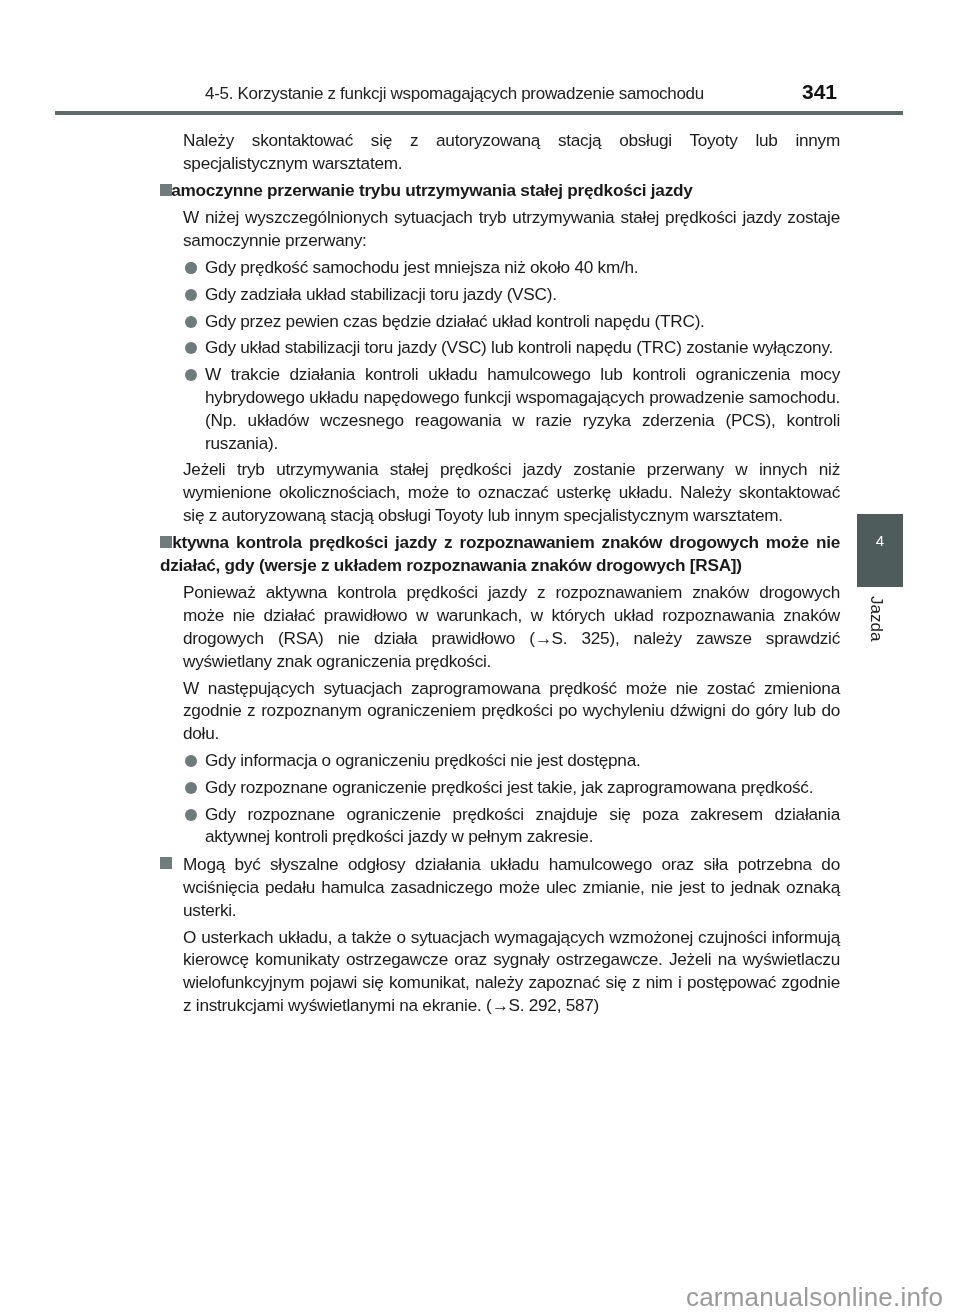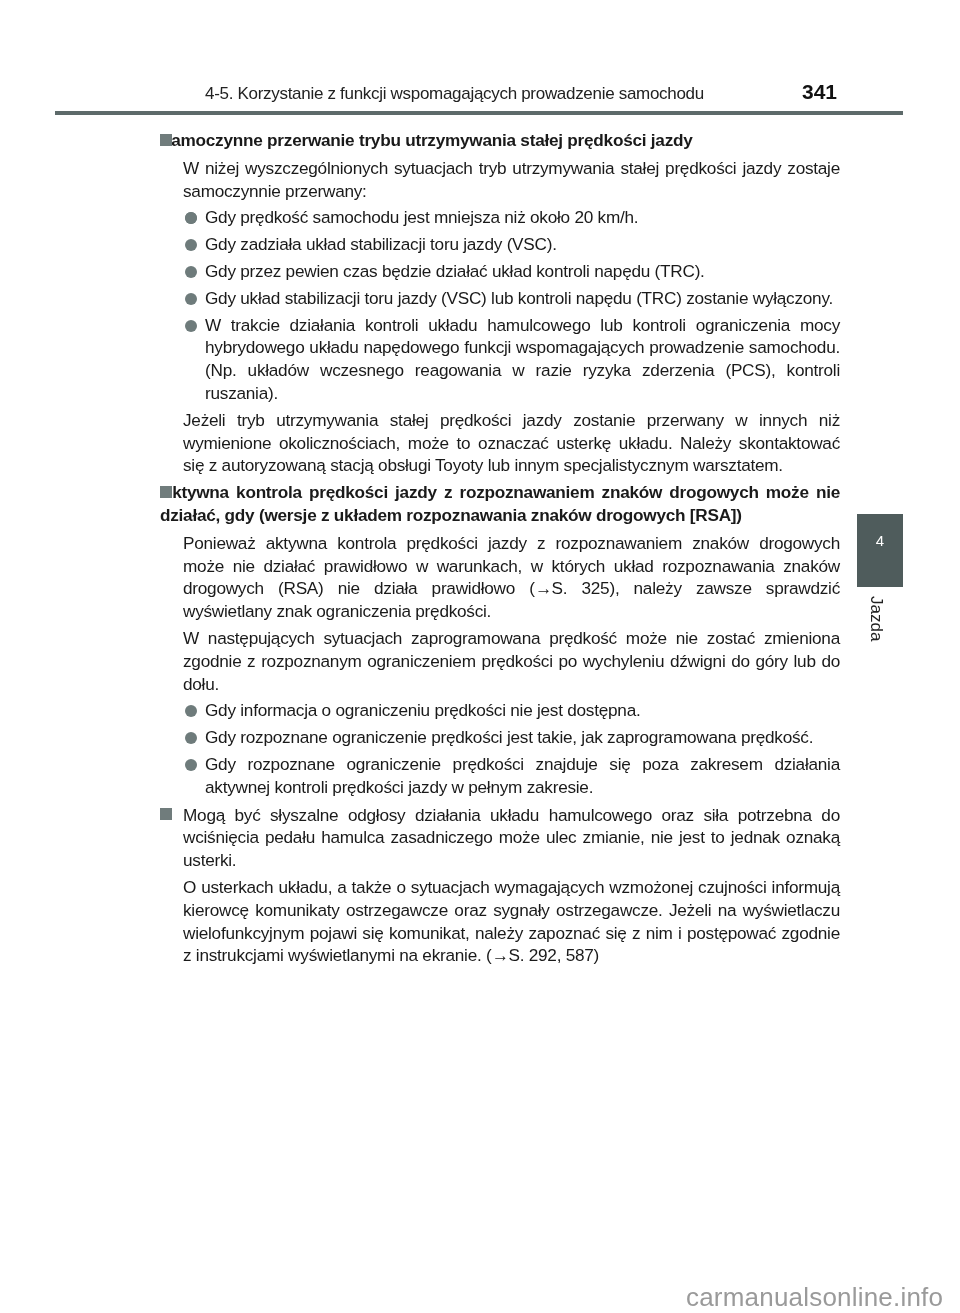--- a/index.html
+++ b/index.html
@@ -26,24 +26,25 @@
 <div class="header-title">4-5. Korzystanie z funkcji wspomagających prowadzenie samochodu</div>
 <div class="page-number">341</div>
 <div class="header-rule"></div>
 
 <div class="chapter-tab">
   <div class="chapter-num">4</div>
 </div>
 <div class="chapter-label">Jazda</div>
 
 <div class="content">
+  <p class="p">Należy skontaktować się z autoryzowaną stacją obsługi Toyoty lub innym specjalistycznym warsztatem.</p>
   <div class="h"><span class="sq"></span><span>Samoczynne przerwanie trybu utrzymywania stałej prędkości jazdy</span></div>
   <p class="p">W niżej wyszczególnionych sytuacjach tryb utrzymywania stałej prędkości jazdy zostaje samoczynnie przerwany:</p>
   <div class="b"><span class="dot"></span></div>
-  <div class="b"><span class="dot"></span><span>Gdy prędkość samochodu jest mniejsza niż około 20 km/h.</span></div>
+  <div class="b"><span class="dot"></span><span>Gdy prędkość samochodu jest mniejsza niż około 40 km/h.</span></div>
   <div class="b"><span class="dot"></span><span>Gdy zadziała układ stabilizacji toru jazdy (VSC).</span></div>
   <div class="b"><span class="dot"></span><span>Gdy przez pewien czas będzie działać układ kontroli napędu (TRC).</span></div>
   <div class="b"><span class="dot"></span><span>Gdy układ stabilizacji toru jazdy (VSC) lub kontroli napędu (TRC) zostanie wyłączony.</span></div>
   <div class="b"><span class="dot"></span><span>W trakcie działania kontroli układu hamulcowego lub kontroli ograniczenia mocy hybrydowego układu napędowego funkcji wspomagających prowadzenie samochodu. (Np. układów wczesnego reagowania w razie ryzyka zderzenia (PCS), kontroli ruszania).</span></div>
   <p class="p">Jeżeli tryb utrzymywania stałej prędkości jazdy zostanie przerwany w innych niż wymienione okolicznościach, może to oznaczać usterkę układu. Należy skontaktować się z autoryzowaną stacją obsługi Toyoty lub innym specjalistycznym warsztatem.</p>
   <div class="h"><span class="sq"></span><span>Aktywna kontrola prędkości jazdy z rozpoznawaniem znaków drogowych może nie działać, gdy (wersje z układem rozpoznawania znaków drogowych [RSA])</span></div>
   <p class="p">Ponieważ aktywna kontrola prędkości jazdy z rozpoznawaniem znaków drogowych może nie działać prawidłowo w warunkach, w których układ rozpoznawania znaków drogowych (RSA) nie działa prawidłowo (→S. 325), należy zawsze sprawdzić wyświetlany znak ograniczenia prędkości.</p>
   <p class="p">W następujących sytuacjach zaprogramowana prędkość może nie zostać zmieniona zgodnie z rozpoznanym ograniczeniem prędkości po wychyleniu dźwigni do góry lub do dołu.</p>
   <div class="b"><span class="dot"></span><span>Gdy informacja o ograniczeniu prędkości nie jest dostępna.</span></div>
   <div class="b"><span class="dot"></span><span>Gdy rozpoznane ograniczenie prędkości jest takie, jak zaprogramowana prędkość.</span></div>

